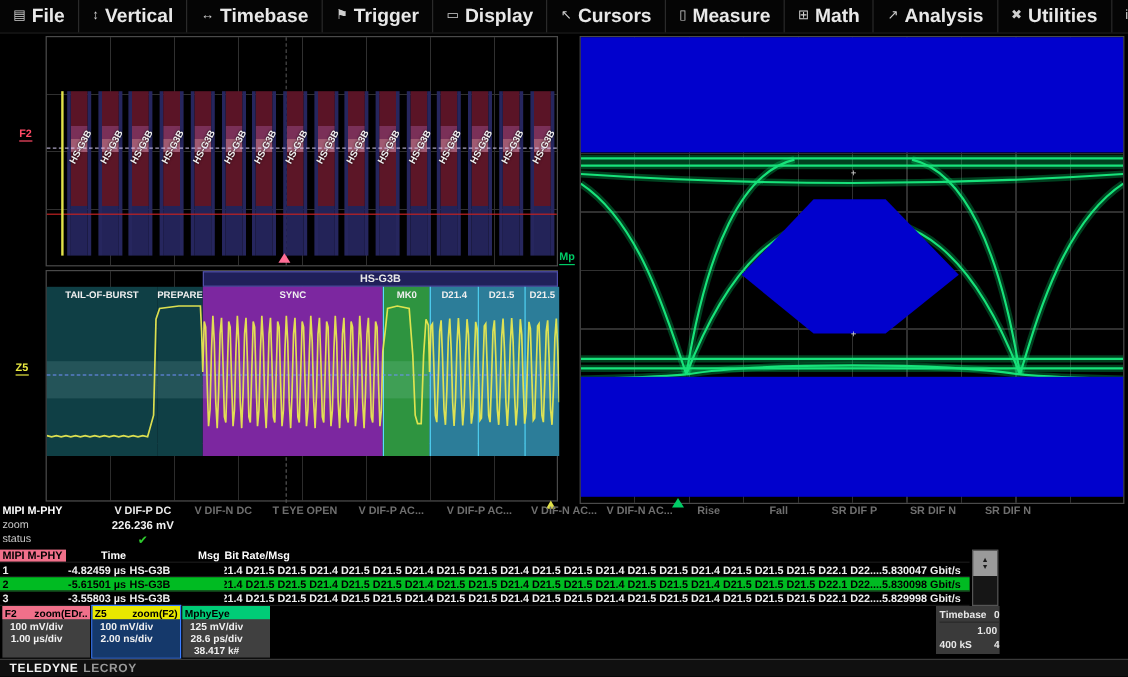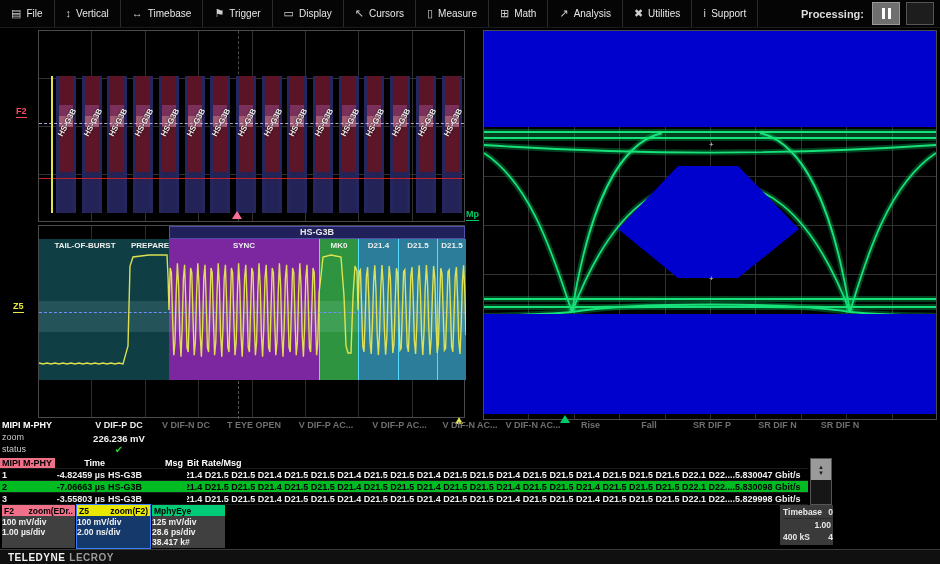--- a/index.html
+++ b/index.html
@@ -6,21 +6,21 @@
   #screen{position:relative;width:940px;height:564px;background:#000;overflow:hidden;
     font-family:"Liberation Sans",sans-serif;-webkit-font-smoothing:antialiased;}
 
   
   #menubar{position:absolute;left:0;top:0;width:940px;height:27px;background:#050505;
     border-bottom:1px solid #1c1c1c;display:flex;align-items:center;}
   #menu-items{display:flex;align-items:center;height:100%;}
   .menu-item{display:flex;align-items:center;gap:5px;padding:0 11px;height:100%;
     border-right:1px solid #2a2a2a;cursor:pointer;}
   .menu-icon{color:#cfcfcf;font-size:11px;line-height:1;}
-  .menu-label{color:#e8e8e8;font-size:10px;font-weight:400;}
+  .menu-label{color:#e8e8e8;font-size:16px;font-weight:700;}
   #menu-right{margin-left:auto;display:flex;align-items:center;gap:6px;padding-right:6px;}
   .proc-label{color:#ddd;font-size:11px;font-weight:700;margin-right:2px;}
   .sq-btn{width:26px;height:21px;display:flex;align-items:center;justify-content:center;}
   #pause-btn{background:#6f6f6f;border:1px solid #9a9a9a;}
   #pause-btn .bar{display:inline-block;width:3px;height:11px;background:#fff;margin:0 1.5px;}
   #play-btn{background:#1d1d1d;border:1px solid #555;color:#9a9a9a;font-size:11px;}
 
   
   .grat{position:absolute;background:#000;border:1px solid #4a4a4a;box-sizing:border-box;}
   #grat-top{left:38px;top:30px;width:427px;height:192px;
@@ -114,21 +114,21 @@
     border:1px solid #555;box-sizing:border-box;}
   #scroll-thumb{width:100%;height:21px;background:#9a9a9a;display:flex;flex-direction:column;
     align-items:center;justify-content:center;line-height:1;color:#1a1a1a;font-size:6px;}
 
   
   .desc-box{position:absolute;top:505px;width:73px;height:43px;box-sizing:border-box;background:#404040;}
   .desc-box.selected{background:#15396b;outline:1px solid #3b7dff;}
   .desc-head{height:11px;display:flex;justify-content:space-between;align-items:center;
     padding:0 2px;color:#000;font-size:8.5px;font-weight:700;white-space:nowrap;overflow:hidden;}
   .desc-id{font-weight:700;}
-  .desc-body{padding:1px 16px 0 0;color:#f0f0f0;font-size:8.5px;font-weight:700;text-align:left;line-height:10px;}
+  .desc-body{padding:1px 16px 0 0;color:#f0f0f0;font-size:8.5px;font-weight:700;text-align:center;line-height:10px;}
 
   #timebase-box{position:absolute;left:780px;top:505px;width:53px;height:40px;background:#3a3a3a;
     overflow:hidden;box-sizing:border-box;padding:1px 0 0 3px;color:#e8e8e8;font-size:8.5px;
     font-weight:700;line-height:12px;white-space:nowrap;}
   #timebase-box .tb-row1{display:flex;justify-content:space-between;border-bottom:1px solid #2a2a2a;}
   #timebase-box .tb-row2{text-align:right;padding-right:2px;}
   #timebase-box .tb-row3{display:flex;justify-content:space-between;}
 
   
   #footer{position:absolute;left:0;top:549px;width:940px;height:15px;background:#101010;
@@ -369,21 +369,21 @@
     <div id="tbody">
         <div class="trow body">
           <span class="c-first">1</span>
           <span class="c-time">-4.82459 µs</span>
           <span class="c-msg">HS-G3B</span>
           <span class="c-data">D21.4 D21.5 D21.5 D21.4 D21.5 D21.5 D21.4 D21.5 D21.5 D21.4 D21.5 D21.5 D21.4 D21.5 D21.5 D21.4 D21.5 D21.5 D21.4 D21.5 D21.5 D21.5 D22.1 D22....</span>
           <span class="c-rate">5.830047 Gbit/s</span>
         </div>
         <div class="trow body selected">
           <span class="c-first">2</span>
-          <span class="c-time">-7.06663 µs</span>
+          <span class="c-time">-5.61501 µs</span>
           <span class="c-msg">HS-G3B</span>
           <span class="c-data">D21.4 D21.5 D21.5 D21.4 D21.5 D21.5 D21.4 D21.5 D21.5 D21.4 D21.5 D21.5 D21.4 D21.5 D21.5 D21.4 D21.5 D21.5 D21.4 D21.5 D21.5 D21.5 D22.1 D22....</span>
           <span class="c-rate">5.830098 Gbit/s</span>
         </div>
         <div class="trow body">
           <span class="c-first">3</span>
           <span class="c-time">-3.55803 µs</span>
           <span class="c-msg">HS-G3B</span>
           <span class="c-data">D21.4 D21.5 D21.5 D21.4 D21.5 D21.5 D21.4 D21.5 D21.5 D21.4 D21.5 D21.5 D21.4 D21.5 D21.5 D21.4 D21.5 D21.5 D21.4 D21.5 D21.5 D21.5 D22.1 D22....</span>
           <span class="c-rate">5.829998 Gbit/s</span>

